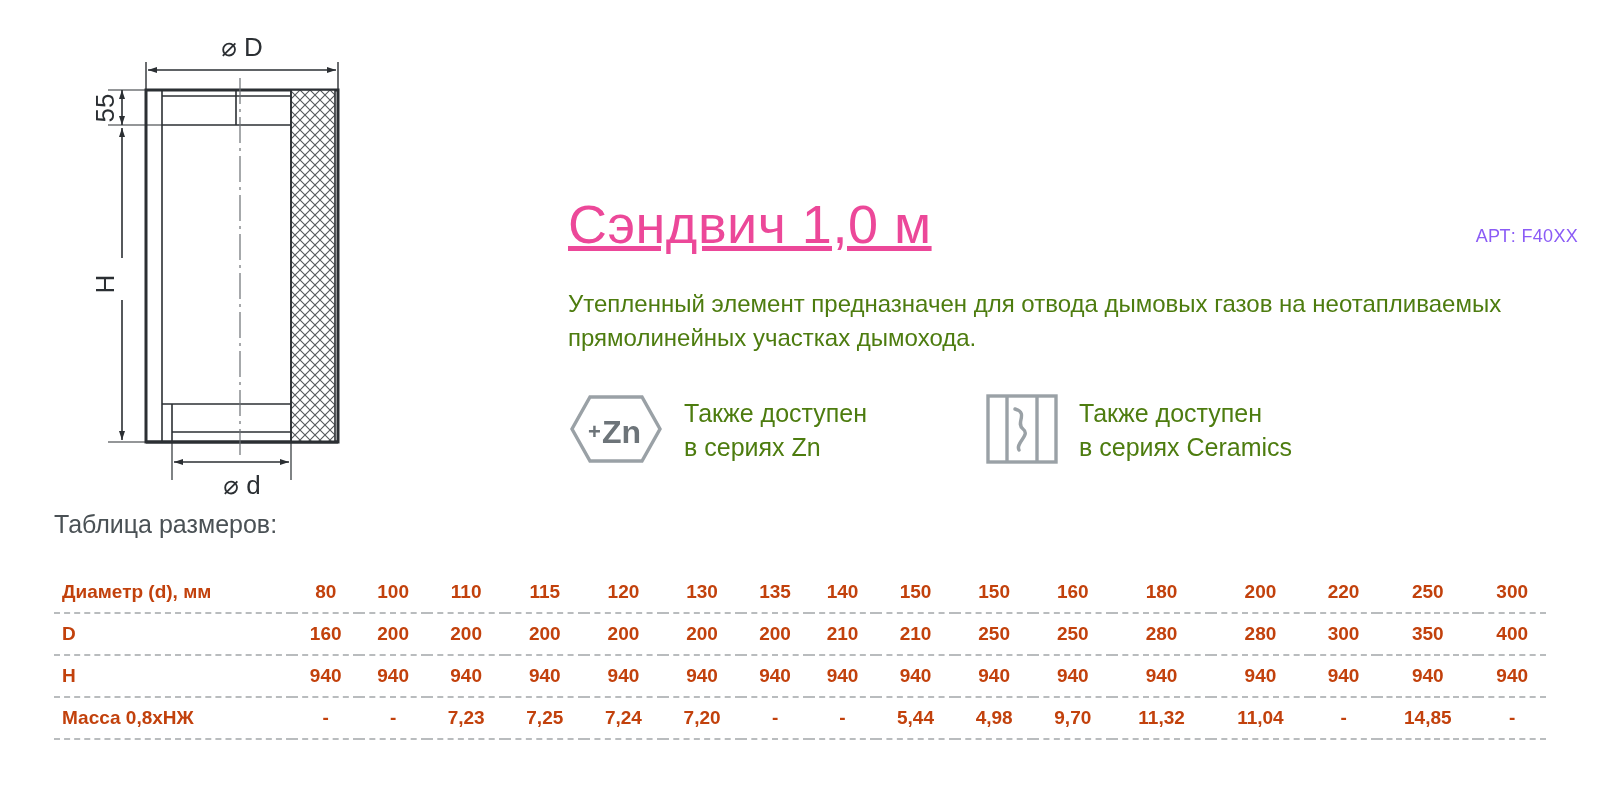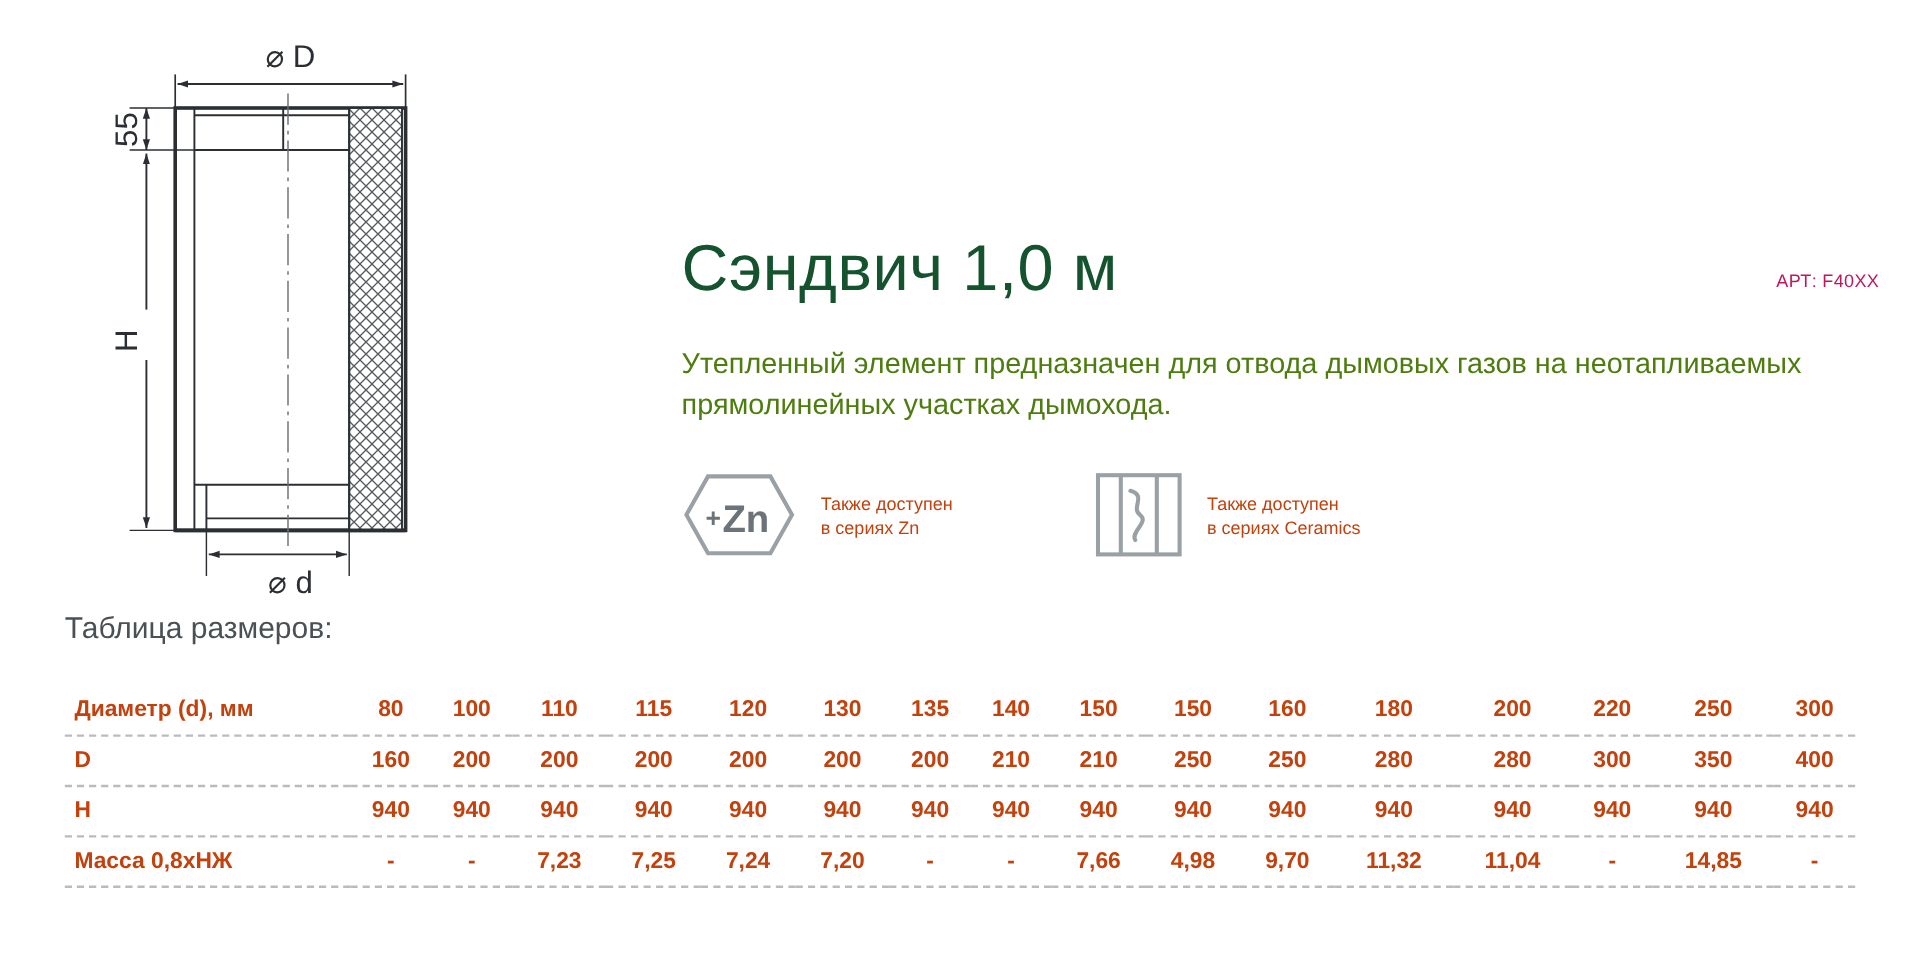--- a/index.html
+++ b/index.html
@@ -28,31 +28,32 @@
   
   .info {
     position: absolute;
     left: 568px;
     top: 196px;
     width: 1010px;
   }
   .title {
     font-size: 54px;
     font-weight: 400;
-    color: #14532d;
+    color: #ec4899;
     letter-spacing: 0.5px;
     line-height: 1.05;
     margin: 0;
+    text-decoration: underline;
   }
   .art {
     position: absolute;
-    right: 12px;
+    right: 0;
     top: 30px;
-    font-size: 15px;
-    color: #be185d;
+    font-size: 18px;
+    color: #8b5cf6;
     letter-spacing: 0.3px;
     white-space: nowrap;
   }
   .desc {
     margin-top: 34px;
     font-size: 24px;
     line-height: 1.42;
     color: #4d7c0f;
     max-width: 985px;
   }
@@ -61,23 +62,23 @@
     margin-top: 38px;
     display: flex;
     gap: 118px;
   }
   .badge {
     display: flex;
     align-items: center;
     gap: 20px;
   }
   .badge-text {
-    font-size: 15px;
+    font-size: 25px;
     line-height: 1.35;
-    color: #c2410c;
+    color: #4d7c0f;
     white-space: pre-line;
   }
 
   
   .table-caption {
     position: absolute;
     left: 54px;
     top: 510px;
     font-size: 25px;
     color: #4a5155;
@@ -280,21 +281,21 @@
       <tr>
         <td class="rowlabel">Масса 0,8хНЖ</td>
         <td>-</td>
         <td>-</td>
         <td>7,23</td>
         <td>7,25</td>
         <td>7,24</td>
         <td>7,20</td>
         <td>-</td>
         <td>-</td>
-        <td>7,66</td>
+        <td>5,44</td>
         <td>4,98</td>
         <td>9,70</td>
         <td>11,32</td>
         <td>11,04</td>
         <td>-</td>
         <td>14,85</td>
         <td>-</td>
       </tr>
     </tbody>
 </table>

